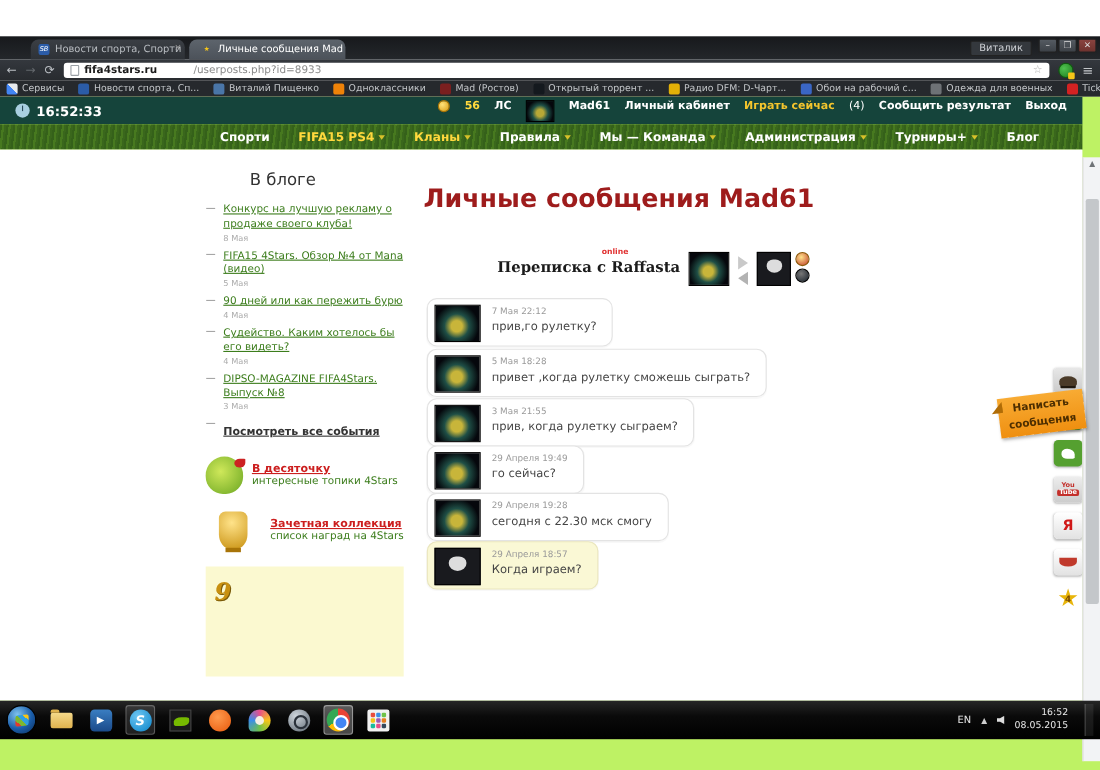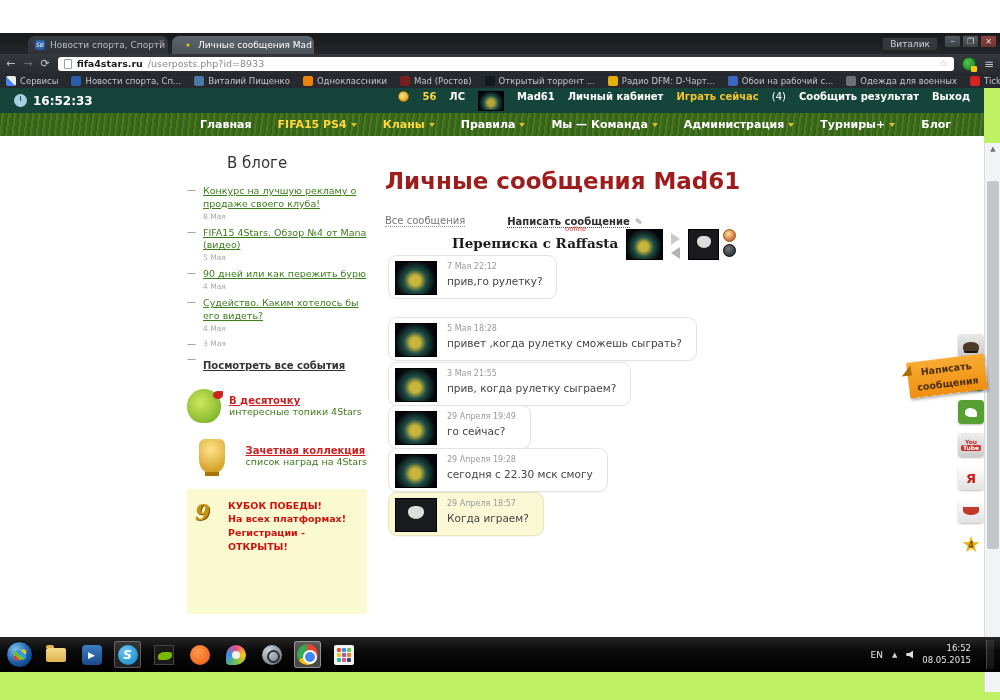--- a/index.html
+++ b/index.html
@@ -20,21 +20,21 @@
   .winbtns { position:absolute; right:3px; top:2px; display:flex; gap:1px; }
   .winbtn { width:17px; height:13px; background:linear-gradient(#555b62,#3c4147); border:1px solid #222; color:#ddd; font-size:8px; line-height:11px; text-align:center; border-radius:2px; }
   .winbtn.close { background:linear-gradient(#8a4440,#6e322e); }
 
   .toolbar { position:absolute; left:0; top:21px; width:1000px; height:19px; background:linear-gradient(#34383e,#282b2f); display:flex; align-items:center; padding:0 6px; gap:8px; }
   .navbtn { color:#b9bdc2; font-size:11px; line-height:1; }
   .navbtn.dim { color:#64686d; }
   .urlbar { flex:1; height:14px; background:#fff; border-radius:3px; display:flex; align-items:center; padding:0 6px; gap:5px; font-size:9.5px; color:#333; }
   .doc-ic { width:8px; height:10px; background:#fff; border:1px solid #9aa0a6; border-radius:1px; }
   .url-domain { font-weight:bold; color:#1b1b1b; }
-  .url-path { color:#8a8a8a; }
+  .url-path { color:#8a8a8a;margin-left:28px; }
   .urlbar .star { margin-left:auto; color:#b5b5b5; font-size:10px; }
   .ext-ic { width:14px; height:14px; border-radius:50%; background:radial-gradient(circle at 35% 35%, #4fc24f, #1c7a1c); border:1px solid #0f5a0f; position:relative; }
   .ext-ic::after { content:""; position:absolute; right:-2px; bottom:-2px; width:6px; height:6px; background:#f5c518; border-radius:1px; }
   .menu-ic { color:#c3c6c9; font-size:12px; }
 
   .bookmarks { position:absolute; left:0; top:40px; width:1000px; height:15px; background:#26292d; display:flex; align-items:center; padding:0 6px; gap:13px; font-size:8.5px; color:#c3c6c9; white-space:nowrap; overflow:hidden; }
   .bm { display:flex; align-items:center; gap:4px; }
   .bm i { width:10px; height:10px; border-radius:2px; display:inline-block; font-style:normal; font-size:6px; color:#fff; text-align:center; line-height:10px; }
   .bi-apps { background:linear-gradient(45deg,#4285f4 50%,#e8eaed 50%); }
   .bi-sb { background:#2b5ca8; } .bi-vk { background:#4a76a8; } .bi-ok { background:#ee8208; }
@@ -89,21 +89,21 @@
   .cup-lines { font-size:9.5px; font-weight:bold; color:#cc1111; line-height:1.45; }
 
   
   .page-title { position:absolute; left:385px; top:32px; font-size:23px; color:#9e1c1c; }
   .links-row { position:absolute; left:385px; top:79px; font-size:10px; display:flex; gap:42px; align-items:center; }
   .lnk-all { color:#777; border-bottom:1px dotted #999; }
   .lnk-write { color:#2b2b2b; font-weight:bold; border-bottom:1px dotted #555; }
   .pencil { font-size:9px; color:#777; margin-left:2px; }
   .conv-row { position:absolute; left:452px; top:93px; display:flex; align-items:flex-start; gap:8px; }
   .conv-title { font-family:"DejaVu Serif", serif; font-weight:bold; font-size:13.5px; color:#1b1b1b; margin-top:6px; }
-  .online-tag { position:absolute; left:113px; top:-4px; font-size:7px; color:#e03030; font-weight:normal; }
+  .online-tag { position:absolute; left:95px; top:-4px; font-size:7px; color:#e03030; font-weight:bold; }
   .av-mad { width:37px; height:31px; background:radial-gradient(circle at 48% 58%, #c8b53a 0 18%, #1f4f46 40%, #05070c 72%); border:1px solid #000; }
   .conv-arrows { display:flex; flex-direction:column; gap:2px; margin-top:4px; }
   .arr-r { width:0; height:0; border-top:6px solid transparent; border-bottom:6px solid transparent; border-left:9px solid #c9c9c9; }
   .arr-l { width:0; height:0; border-top:6px solid transparent; border-bottom:6px solid transparent; border-right:9px solid #b3b3b3; }
   .av-raf { width:31px; height:31px; background:#191a1e; border:1px solid #000; position:relative; }
   .av-raf::after { content:""; position:absolute; left:8px; top:6px; width:14px; height:12px; background:#ddd; border-radius:50% 50% 60% 60%; }
   .badges { display:flex; flex-direction:column; gap:2px; margin-left:-4px; }
   .badge-gold { width:13px; height:13px; border-radius:50%; background:radial-gradient(circle at 40% 35%, #ffe38a, #c0392b); border:1px solid #8a5a08; }
   .badge-dark { width:13px; height:13px; border-radius:50%; background:radial-gradient(circle at 40% 35%, #777, #17202a); border:1px solid #000; }
 
@@ -267,21 +267,21 @@
           <span>Личный кабинет</span>
           <span class="play-now">Играть сейчас</span>
           <span class="play-cnt">(4)</span>
           <span>Сообщить результат</span>
           <span>Выход</span>
         </div>
       </div>
 
       <div class="site-nav">
         <span class="nav-item">
-            <span>Главная</span>
+            <span>Спорти</span>
           </span>
         <span class="nav-item yellow">
             <span>FIFA15 PS4</span>
             <i class="crt"></i>
           </span>
         <span class="nav-item yellow">
             <span>Кланы</span>
             <i class="crt"></i>
           </span>
         <span class="nav-item">
@@ -320,20 +320,21 @@
           </div>
           <div class="post">
             <a class="ttl">90 дней или как пережить бурю</a>
             <div class="dt">4 Мая</div>
           </div>
           <div class="post">
             <a class="ttl">Судейство. Каким хотелось бы его видеть?</a>
             <div class="dt">4 Мая</div>
           </div>
           <div class="post">
+            <a class="ttl">DIPSO-MAGAZINE FIFA4Stars. Выпуск №8</a>
             <div class="dt">3 Мая</div>
           </div>
           <div class="view-all">
             <a>Посмотреть все события</a>
           </div>
 
           <div class="promo">
             <i class="pic apple-ic"></i>
             <div class="tt">
               <a class="red">В десяточку</a>
@@ -344,56 +345,44 @@
             <i class="pic cup-ic"></i>
             <div class="tt">
               <a class="red">Зачетная коллекция</a>
               <a class="grn">список наград на 4Stars</a>
             </div>
           </div>
 
           <div class="cupbox">
             <div class="hd">
               <div class="nine-ic">9</div>
-              <div class="cup-lines">
-                <div>КУБОК ПОБЕДЫ!</div>
-                <div>На всех платформах!</div>
-                <div>Регистрации - ОТКРЫТЫ!</div>
-              </div>
             </div>
 
           </div>
         </aside>
 
         <h1 class="page-title">Личные сообщения Mad61</h1>
 
-        <div class="links-row">
-          <a class="lnk-all">Все сообщения</a>
-          <span>
-            <a class="lnk-write">Написать сообщение</a>
-            <span class="pencil">✎</span>
-          </span>
-        </div>
 
         <div class="conv-row">
           <span class="conv-title">Переписка с Raffasta</span>
           <span class="online-tag">online</span>
           <i class="av-mad"></i>
           <span class="conv-arrows">
             <i class="arr-r"></i>
             <i class="arr-l"></i>
           </span>
           <i class="av-raf"></i>
           <span class="badges">
             <i class="badge-gold"></i>
             <i class="badge-dark"></i>
           </span>
         </div>
 
-        <div class="msg" style="top:119px;">
+        <div class="msg" style="top:135px;">
           <i class="av mad"></i>
           <div class="mdate">7 Мая 22:12</div>
           <div class="mtext">прив,го рулетку?</div>
         </div>
         <div class="msg" style="top:181px;">
           <i class="av mad"></i>
           <div class="mdate">5 Мая 18:28</div>
           <div class="mtext">привет ,когда рулетку сможешь сыграть?</div>
         </div>
         <div class="msg" style="top:226px;">

